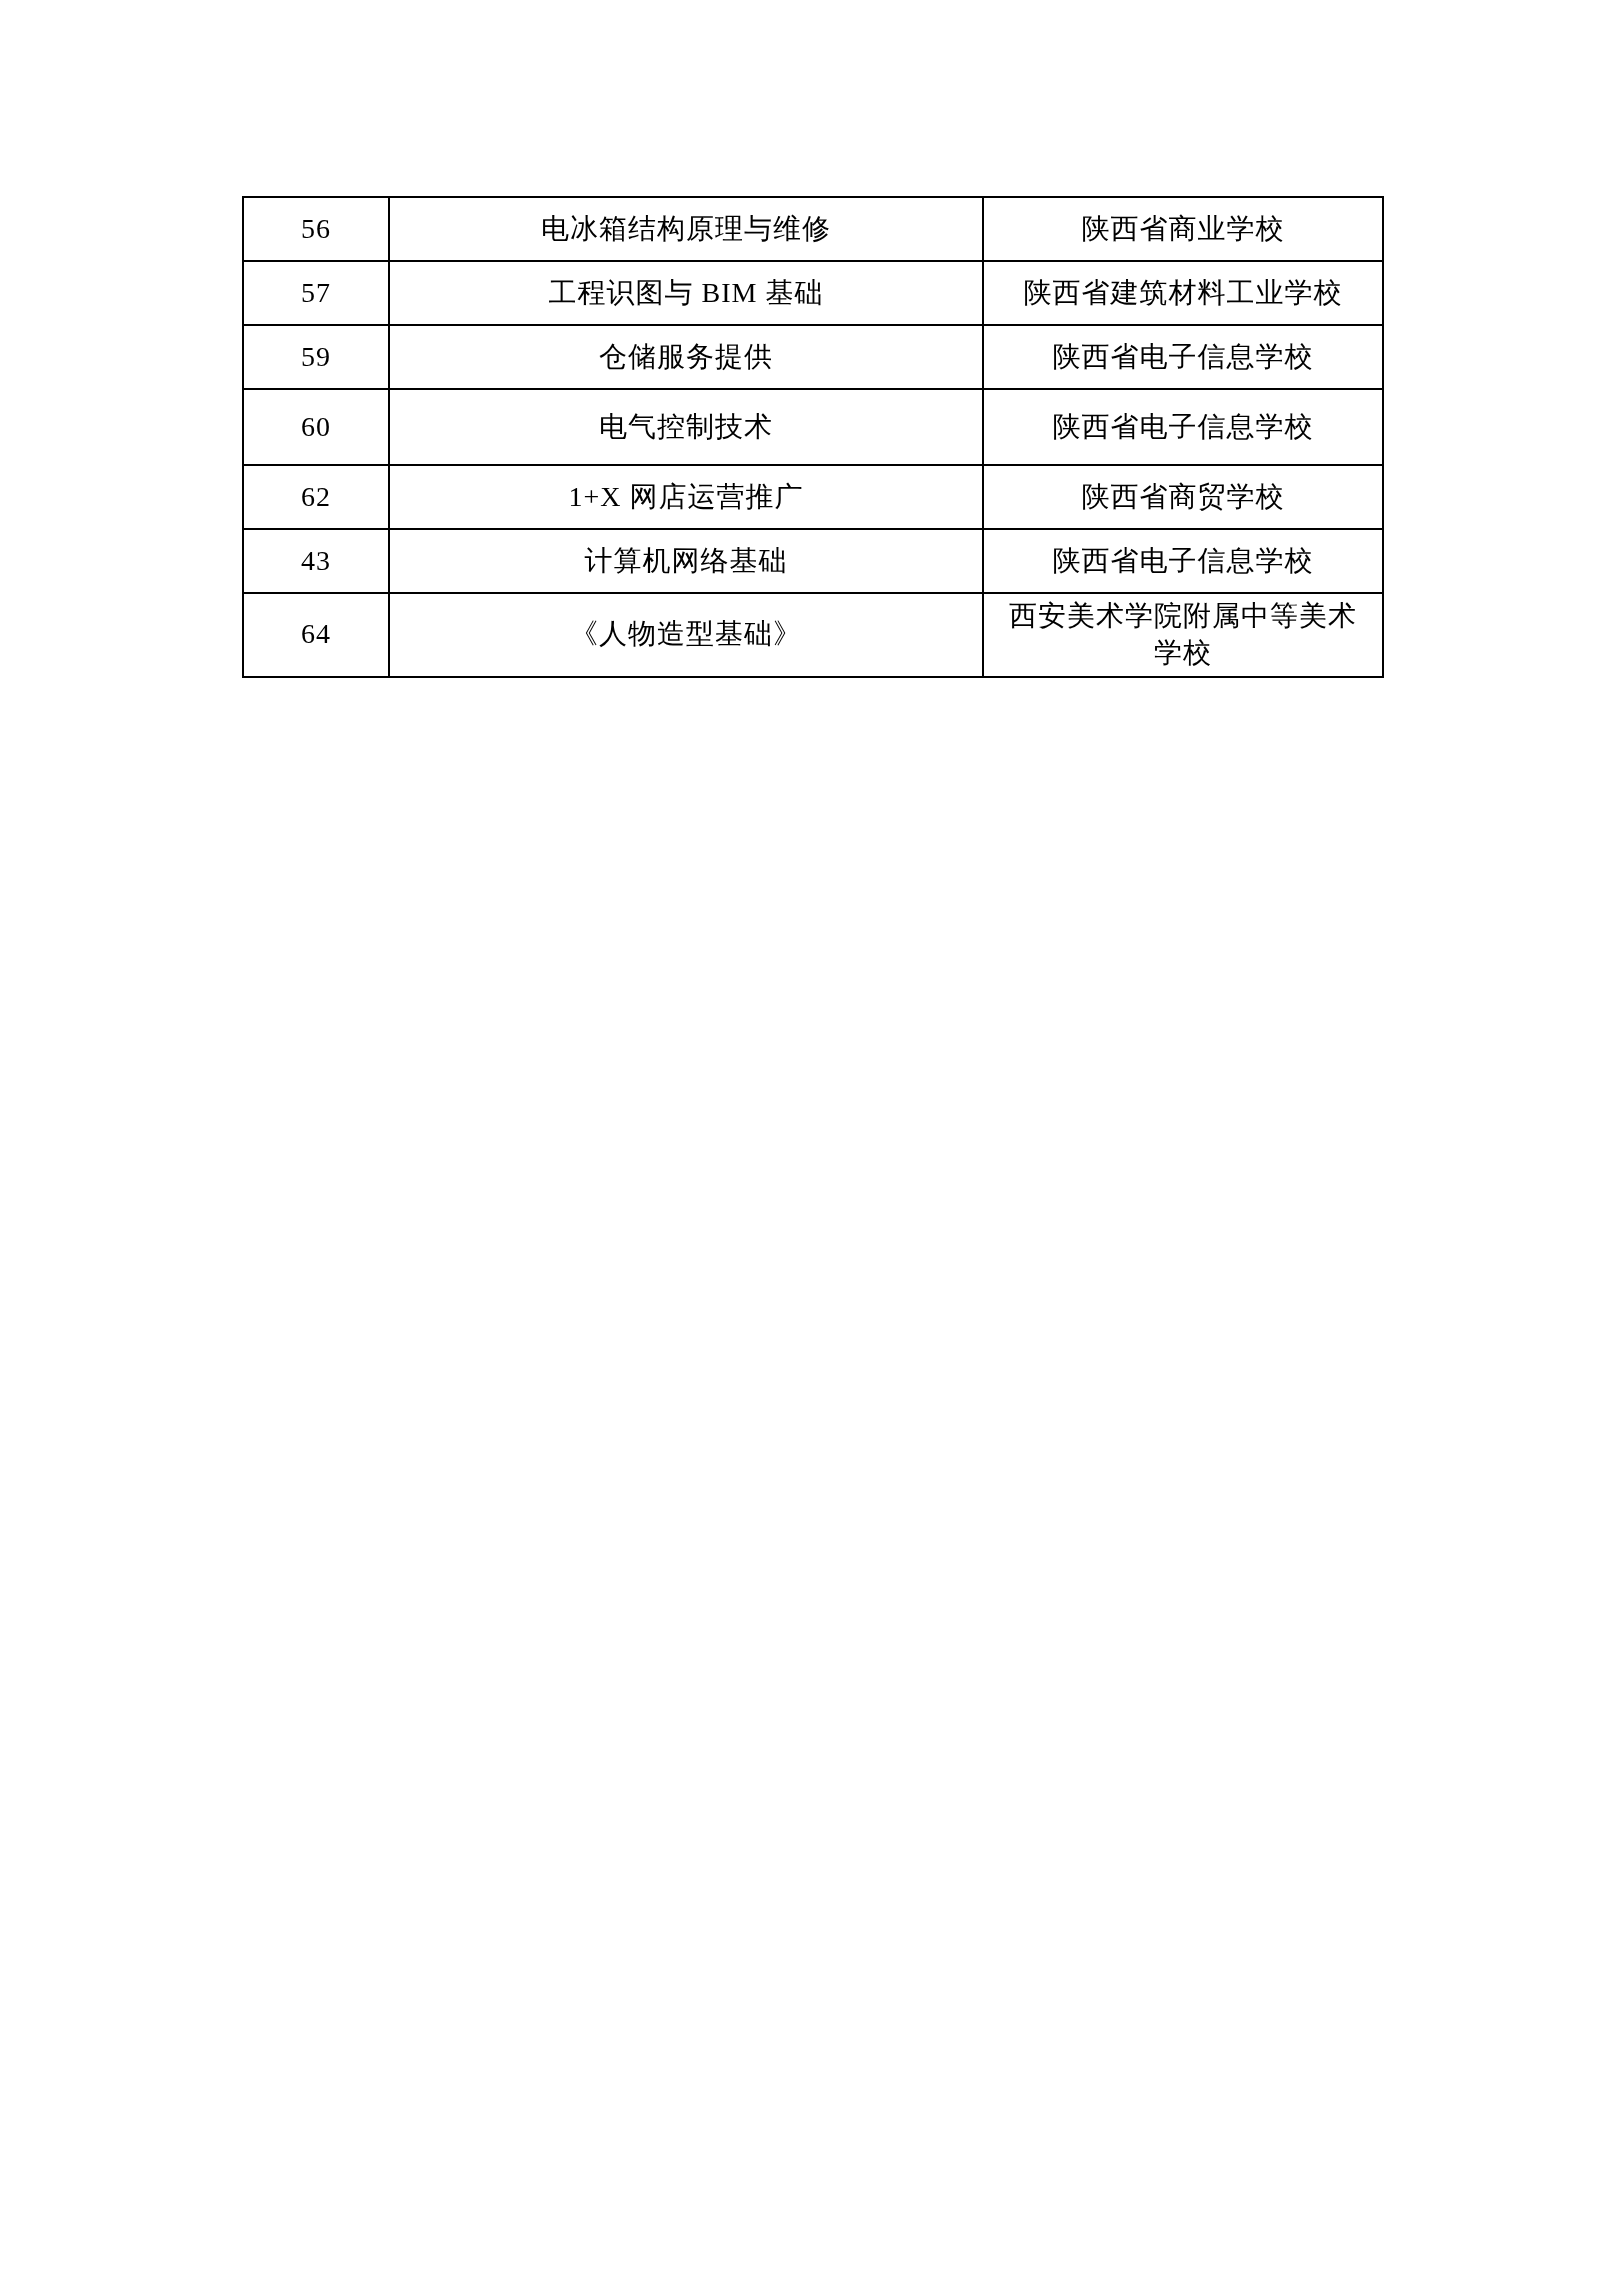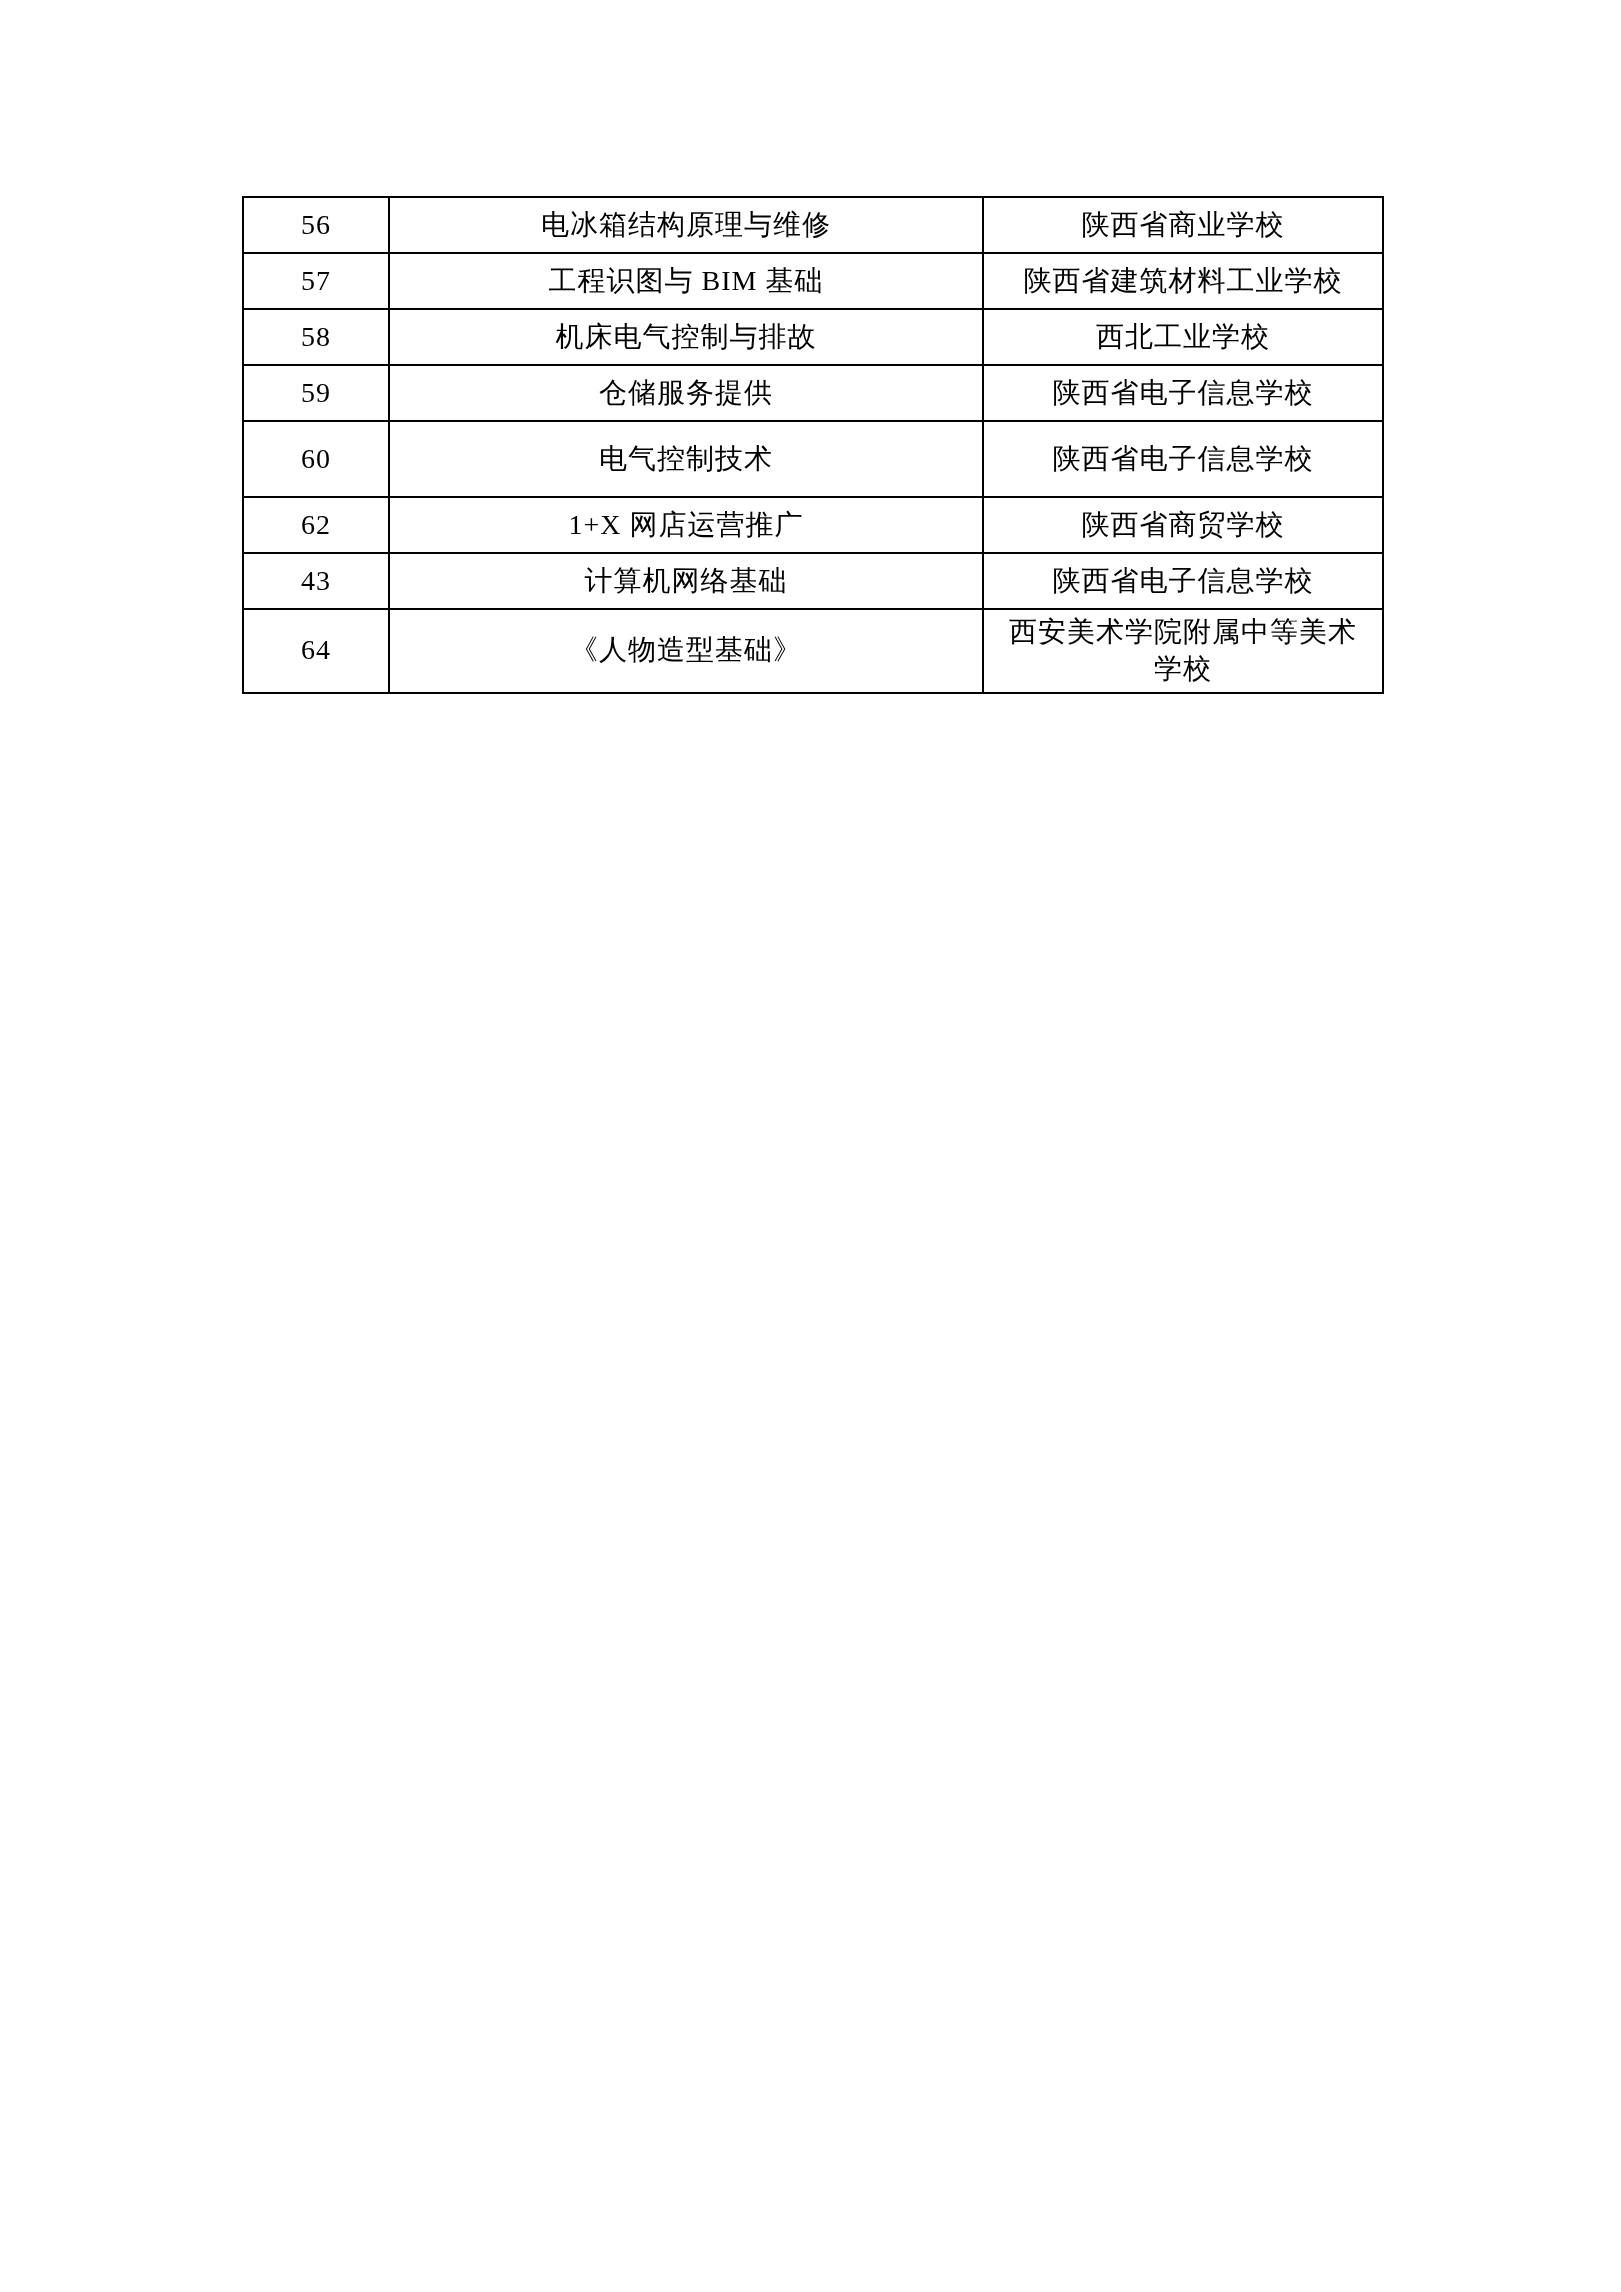--- a/index.html
+++ b/index.html
@@ -29,21 +29,21 @@
     vertical-align: middle;
     font-size: 28px;
     line-height: 1.32;
     letter-spacing: 1px;
     padding: 3.9px 13.7px;
     overflow: hidden;
   }
   col.c-no     { width: 146px; }
   col.c-course { width: 594px; }
   col.c-school { width: 400px; }
-  tr.r-std  { height: 56px; }
+  tr.r-std  { height: 64px; }
   tr.r-std2 { height: 76px; }
   tr.r-tall { height: 80px; }
 </style>
 </head>
 <body>
 
 <div class="page">
   <table class="doc-table">
     <colgroup>
       <col class="c-no">
@@ -53,25 +53,20 @@
     <tbody>
       <tr class="r-std">
         <td>56</td>
         <td>电冰箱结构原理与维修</td>
         <td>陕西省商业学校</td>
       </tr>
       <tr class="r-std">
         <td>57</td>
         <td>工程识图与 BIM 基础</td>
         <td>陕西省建筑材料工业学校</td>
-      </tr>
-      <tr class="r-std">
-        <td>58</td>
-        <td>机床电气控制与排故</td>
-        <td>西北工业学校</td>
       </tr>
       <tr class="r-std">
         <td>59</td>
         <td>仓储服务提供</td>
         <td>陕西省电子信息学校</td>
       </tr>
       <tr class="r-std2">
         <td>60</td>
         <td>电气控制技术</td>
         <td>陕西省电子信息学校</td>

